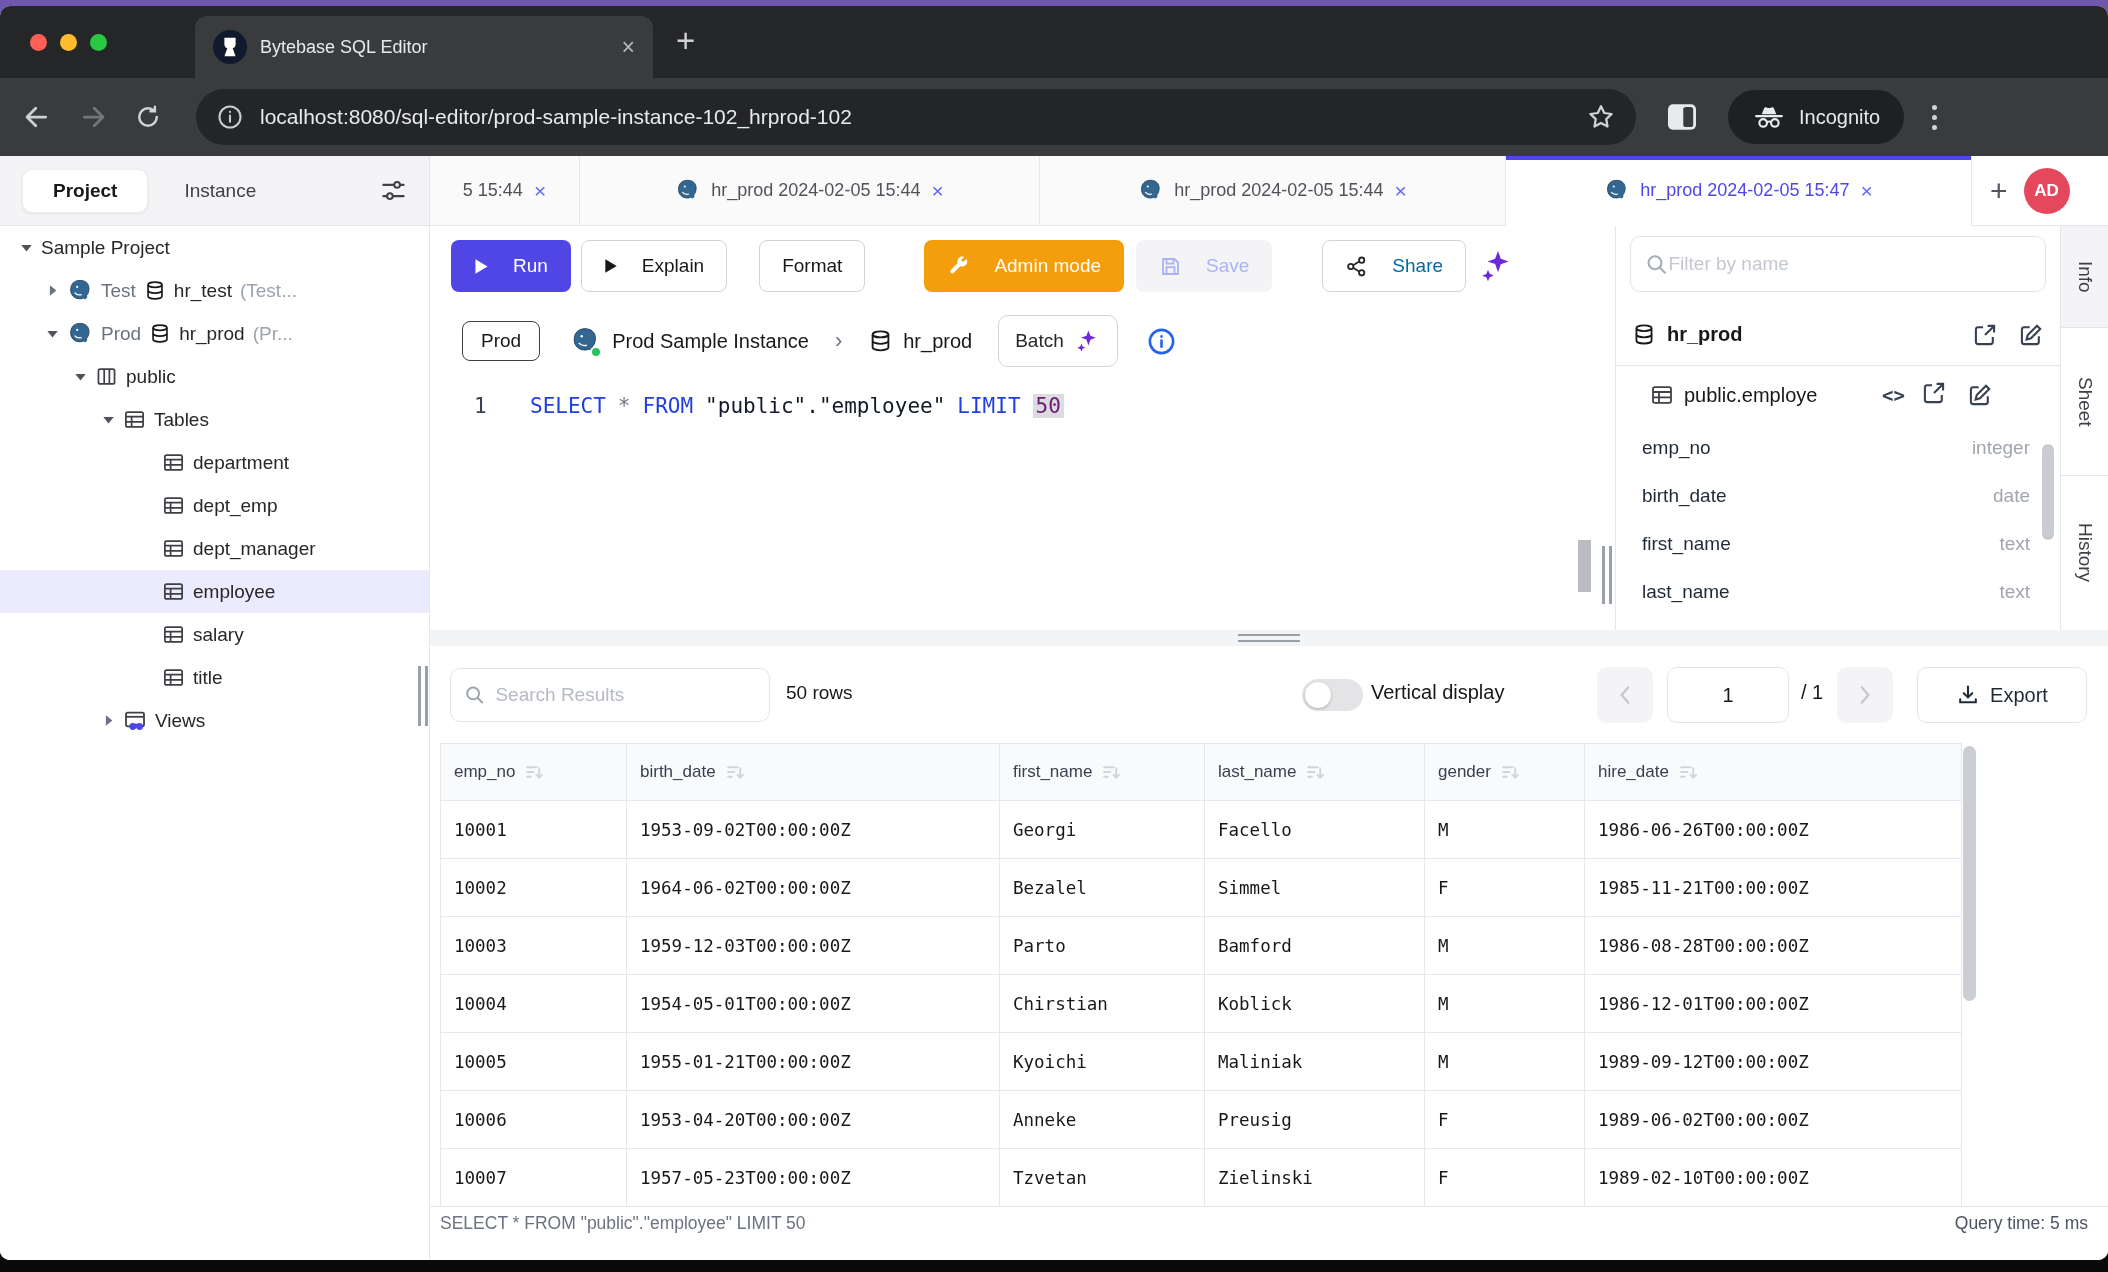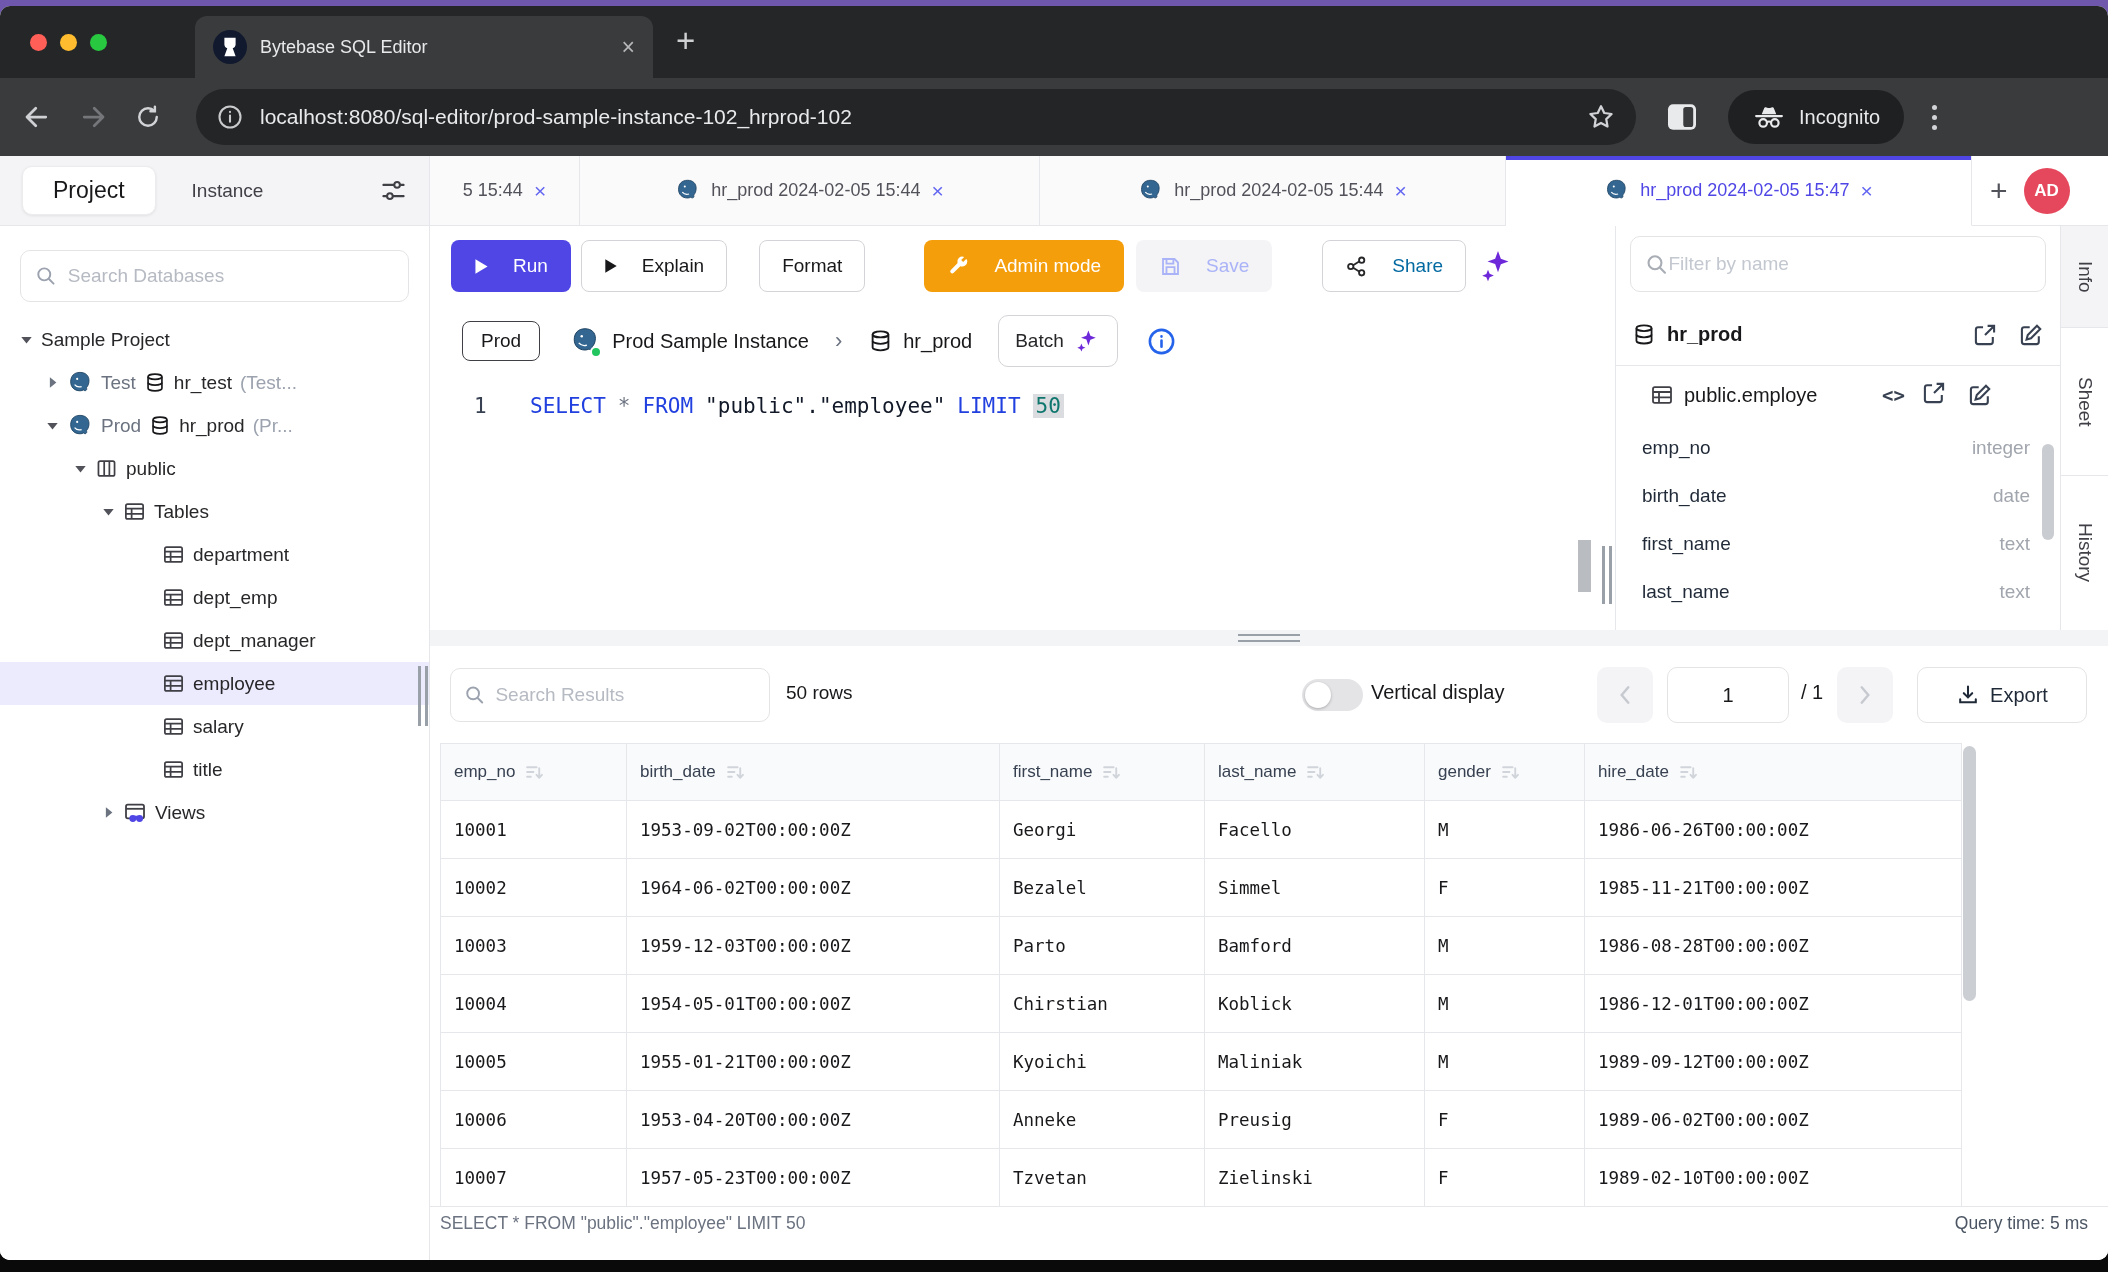--- a/index.html
+++ b/index.html
@@ -35,21 +35,21 @@
 
   
   .app { flex:1; position:relative; background:#fff; color:#18181b; }
 
   
   .sidebar { position:absolute; left:0; top:0; bottom:0; width:430px; background:#fff;
              border-right:1px solid #e5e7eb; }
   .sb-head { height:70px; background:#f4f4f6; border-bottom:1px solid #e5e7eb; display:flex;
              align-items:center; padding:0 22px; }
   .seg-active { background:#fff; border:1px solid #ececee; box-shadow:0 1px 3px rgba(0,0,0,.08);
-                border-radius:10px; padding:10px 30px; font-size:23px; font-weight:400; color:#18181b; }
+                border-radius:10px; padding:10px 30px; font-size:19px; font-weight:700; color:#18181b; }
   .seg { margin-left:36px; font-size:19px; color:#3f3f46; }
   .sb-head .sp { flex:1; }
   .sb-search { margin:24px 20px 16px; height:52px; border:1.5px solid #e4e4e7; border-radius:10px;
                display:flex; align-items:center; gap:11px; padding:0 14px; }
   .trow { height:43px; display:flex; align-items:center; font-size:19px; color:#27272a; gap:8px; }
   .trow.sel { background:#eceafd; }
   .lvl0{padding-left:20px;} .lvl1{padding-left:46px;} .lvl2{padding-left:74px;}
   .lvl3{padding-left:102px;} .lvl4{padding-left:162px;}
   .env { color:#6b7280; } .suffix { color:#9ca3af; }
   .sb-handle { position:absolute; right:1px; top:510px; height:60px; display:flex; gap:4px; }
@@ -92,21 +92,21 @@
                display:flex; align-items:center; gap:9px; padding:0 16px; font-size:19px; color:#27272a; }
   .pgwrap { position:relative; display:flex; margin-left:30px; }
   .gdot { position:absolute; right:-2px; bottom:-2px; width:12px; height:12px; border-radius:50%;
           background:#22c55e; border:2px solid #fff; }
   .info-ic { margin-left:28px; display:flex; }
 
   .ed-code { position:relative; height:254px; font-family:"DejaVu Sans Mono", monospace; font-size:21px; }
   .lineno { position:absolute; left:44px; top:18px; color:#374151; }
   .codeline { position:absolute; left:100px; top:18px; white-space:pre; }
   .kw { color:#2140df; } .op { color:#6b7280; } .idq { color:#111827; }
-  .num { color:#0f766e; background:#dadcdf; padding:0 3px; }
+  .num { color:#701a75; background:#dadcdf; padding:0 3px; }
   .tok { margin-right:12px; }
   .ed-scrollthumb { position:absolute; left:1148px; top:164px; width:13px; height:52px; background:#b9bcc1; }
   .panel-handle { position:absolute; right:3px; top:170px; height:58px; display:flex; gap:4px; }
   .panel-handle i { width:3px; background:#9aa0a8; }
 
   
   .schema-panel { position:absolute; left:1185px; top:70px; width:445px; height:404px;
                   border-left:1px solid #e5e7eb; overflow:hidden; background:#fff; }
   .sp-filter { margin:10px 14px 12px; height:56px; border:1.5px solid #e4e4e7; border-radius:10px;
                display:flex; align-items:center; gap:0; padding:0 14px; }
@@ -258,27 +258,20 @@
           <span class="seg-active">Project</span>
           <span class="seg">Instance</span>
           <span class="sp"></span>
           <svg width="27" height="27" viewBox="0 0 24 24" fill="none" stroke="#3f3f46" stroke-width="1.8" stroke-linecap="round">
               <path d="M3 7h18M3 17h18"></path>
               <circle cx="15.2" cy="7" r="2.5" fill="#f4f4f6"></circle>
               <circle cx="8.8" cy="17" r="2.5" fill="#f4f4f6"></circle>
             </svg>
         </div>
 
-        <div class="sb-search">
-          <svg width="24" height="24" viewBox="0 0 20 20" fill="none" stroke="#9ca3af" stroke-width="1.8" stroke-linecap="round">
-              <circle cx="8.5" cy="8.5" r="5.5"></circle>
-              <path d="M12.8 12.8L17 17"></path>
-            </svg>
-          <input placeholder="Search Databases" style="">
-        </div>
 
         <div class="trow lvl0">
           <svg width="13" height="13" viewBox="0 0 10 10">
               <path d="M1 3h8L5 8z" fill="#52525b"></path>
             </svg>
           <span>Sample Project</span>
         </div>
         <div class="trow lvl1">
           <svg width="13" height="13" viewBox="0 0 10 10">
               <path d="M3 1v8l5-4z" fill="#6b7280"></path>

